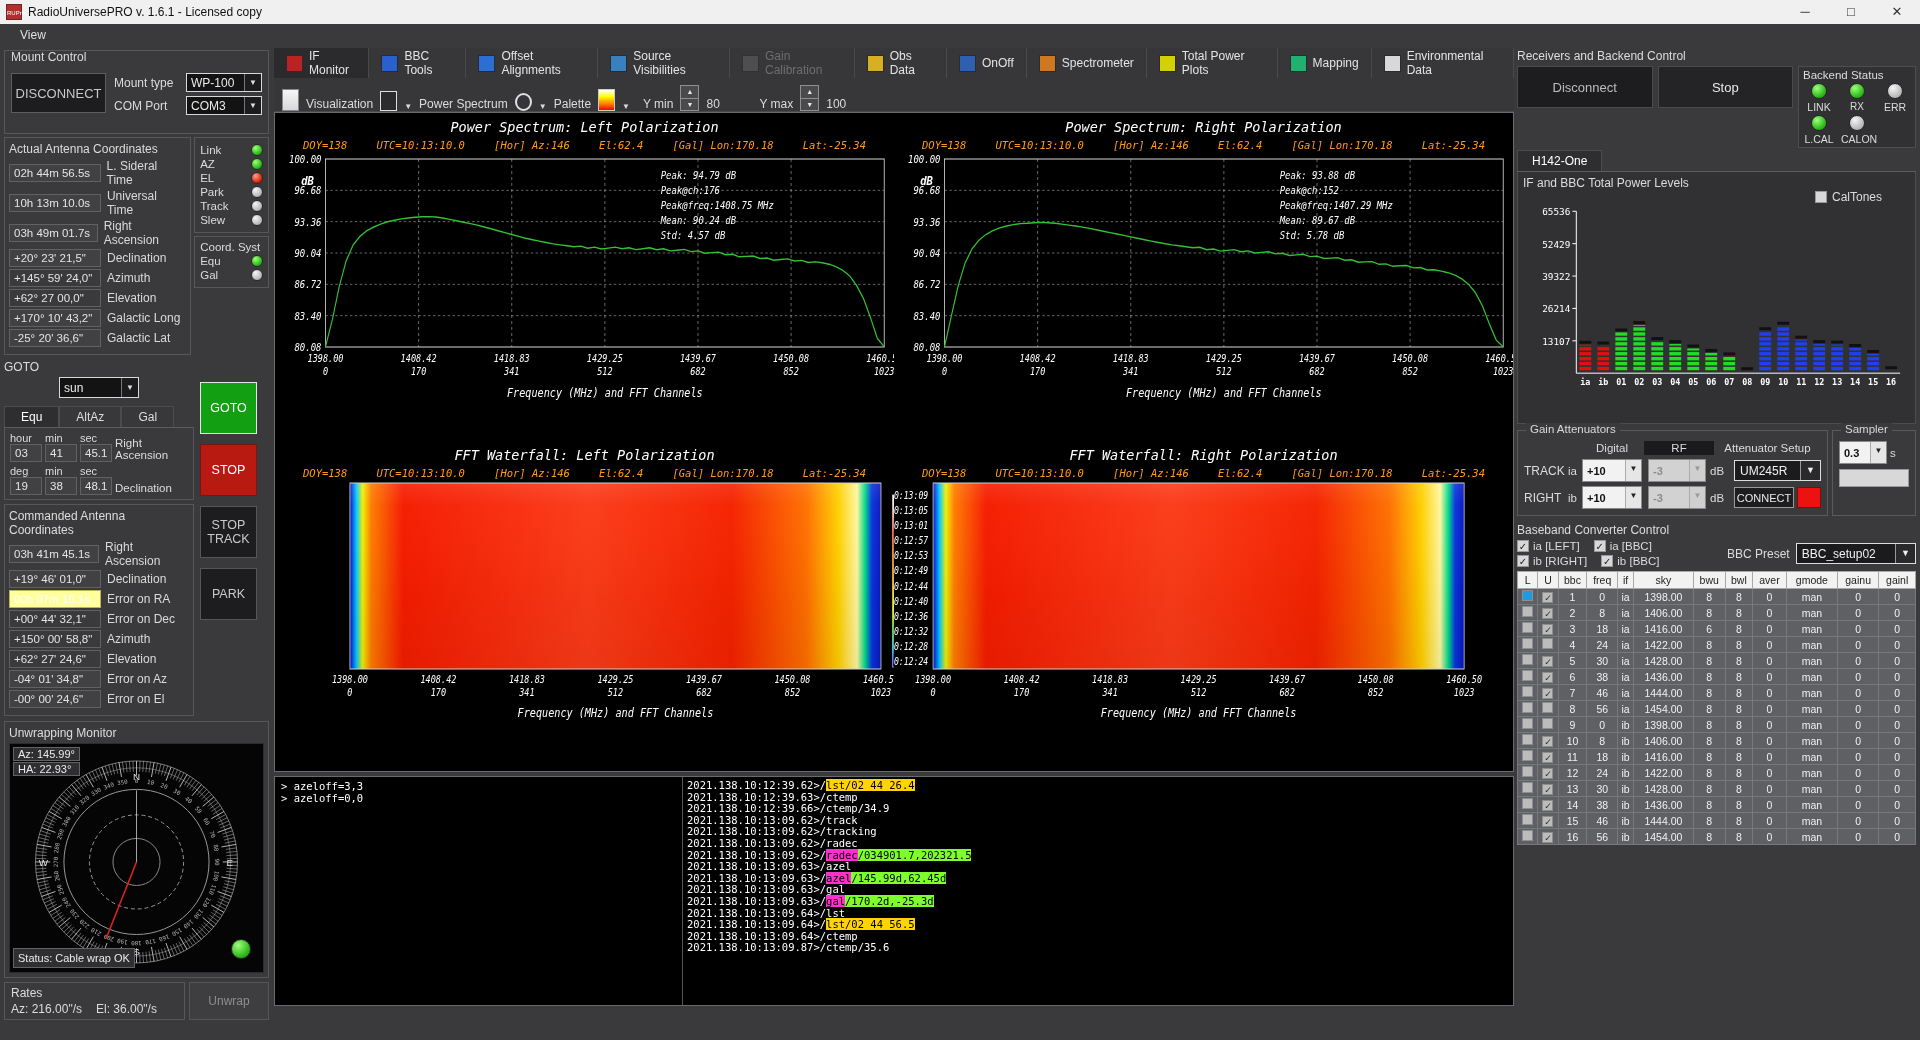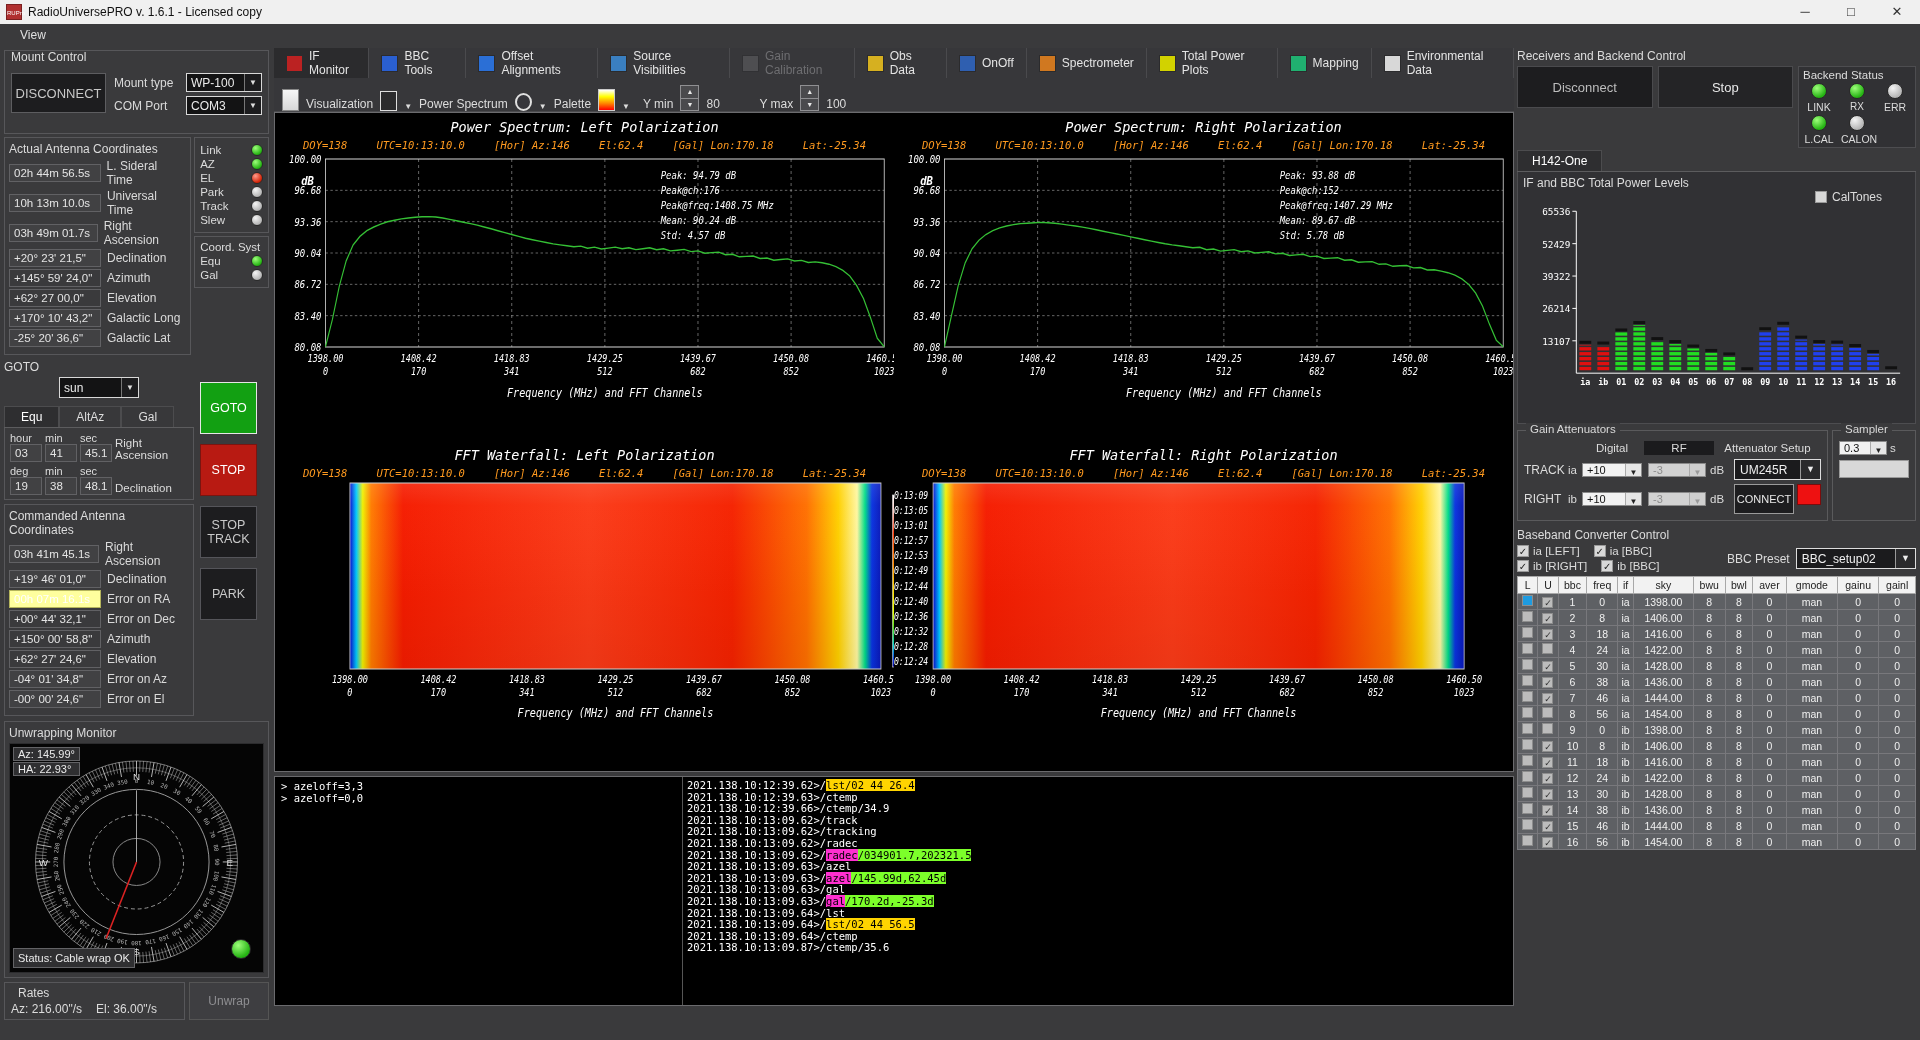--- a/index.html
+++ b/index.html
@@ -120,22 +120,22 @@
   .bbctable { width:100%; border-collapse:collapse; font-size:10.5px;}
   .bbctable th { background:#f2f2f2; color:#222; font-weight:normal; font-size:10.5px;
                  border:1px solid #a8a8a8; padding:2px 1px;}
   .bbctable td { background:#5e6064; color:#f0f0f0; border:1px solid #78787c; text-align:center; padding:1px;}
   .cbx { width:11px; height:11px; background:#bcbcbc; border:1px solid #8d8d8d; display:inline-block;
          font-size:9px; line-height:10px; color:#333; text-align:center;}
   .cbx.sel { background:#1e9be0; }
   .cbx.ck:after { content:"\2713"; }
   .chk { width:12px; height:12px; background:#d8d8d8; border:1px solid #999; display:inline-block;
          font-size:10px; line-height:11px; color:#222; text-align:center;}
-  .smallcombo { background:#f2f2f2; color:#111; border:1px solid #8a8a8a; height:14px; font-size:11px;
-                display:flex; align-items:center; padding-left:4px; position:relative;}
+  .smallcombo { background:#f2f2f2; color:#111; border:1px solid #8a8a8a; height:23px; font-size:11px;
+                display:flex; align-items:center; padding-left:4px; position:relative;font-weight:bold;}
   .smallcombo .arw2 { position:absolute; right:0; top:0; bottom:0; width:16px; background:#e6e6e6;
                       border-left:1px solid #aaa; font-size:8px; text-align:center; line-height:17px; color:#222;}
   .smallcombo.dis { background:#d2d2d2; color:#8d8d8d;}
   .darkcombo { background:#1b1b1d; color:#f0f0f0; border:1px solid #ddd; height:21px; font-size:12px;
                display:flex; align-items:center; padding-left:5px; position:relative;}
   .darkcombo .arw2 { position:absolute; right:0; top:0; bottom:0; width:20px; background:#2a2a2c;
                      border-left:1px solid #999; font-size:9px; text-align:center; line-height:19px; color:#eee;}
 </style>
 </head>
 <body>
@@ -608,21 +608,21 @@
       </div>
       <div style="position:absolute; bottom:4px; left:3px; background:#2f2f31; border:1px solid #636366; color:#eaeaea; font-size:11px; padding:3px 4px;">Status: Cable wrap OK</div>
       <div style="position:absolute; bottom:10px; right:12px;">
         <span class="led green" style="width:20px;height:20px;"></span>
       </div>
     </div>
   </div>
 
   <div style="display:flex; margin-top:4px; gap:4px;">
     <div class="mountbox" style="flex:1; padding:3px 6px;">
-      <div style="font-size:12px;margin-left:7px;">Rates</div>
+      <div style="font-size:12px;">Rates</div>
       <div style="display:flex; gap:14px; font-size:12px; margin-top:2px;">
         <span>Az: 216.00"/s</span>
         <span>El: 36.00"/s</span>
       </div>
     </div>
     <div style="width:80px; background:#3e3e41; border:1px solid #555; color:#8e8e91; font-size:12px;
                 display:flex; align-items:center; justify-content:center;">Unwrap</div>
   </div>
 </div>
 
@@ -1211,21 +1211,21 @@
                 </div>
               </div>
               <div style="width: 58px; margin-left: 6px;">
                 <div class="smallcombo dis">
                   <span>-3</span>
                   <span class="arw2" style="background:#cfcfcf;color:#999;">▼</span>
                 </div>
               </div>
               <div style="width: 20px; font-size: 11.5px; margin-left: 4px;">dB</div>
               <div style="flex: 1 1 0%; margin-left: 4px; display: flex; gap: 3px;">
-                <div style="flex:1;background:#1d1d1f;border:1px solid #9a9a9a;color:#e8e8e8;font-size:11px;display:flex;align-items:center;justify-content:center;height:30px;">CONNECT</div>
+                <div style="flex:1;background:#1d1d1f;border:1px solid #9a9a9a;color:#e8e8e8;font-size:11px;display:flex;align-items:center;justify-content:center;height:21px;">CONNECT</div>
                 <div style="width:24px;height:21px;background:#ee1111;border:1px solid #7a0c0c;"></div>
               </div>
             </div>
           </div>
     </div>
     <div class="group" style="width:84px; padding:10px 6px 6px 6px;">
       <div class="glabel">Sampler</div>
       <div style="display:flex; align-items:center; gap:3px;">
         <div class="smallcombo" style="width:48px;">
           <span>0.3</span>

